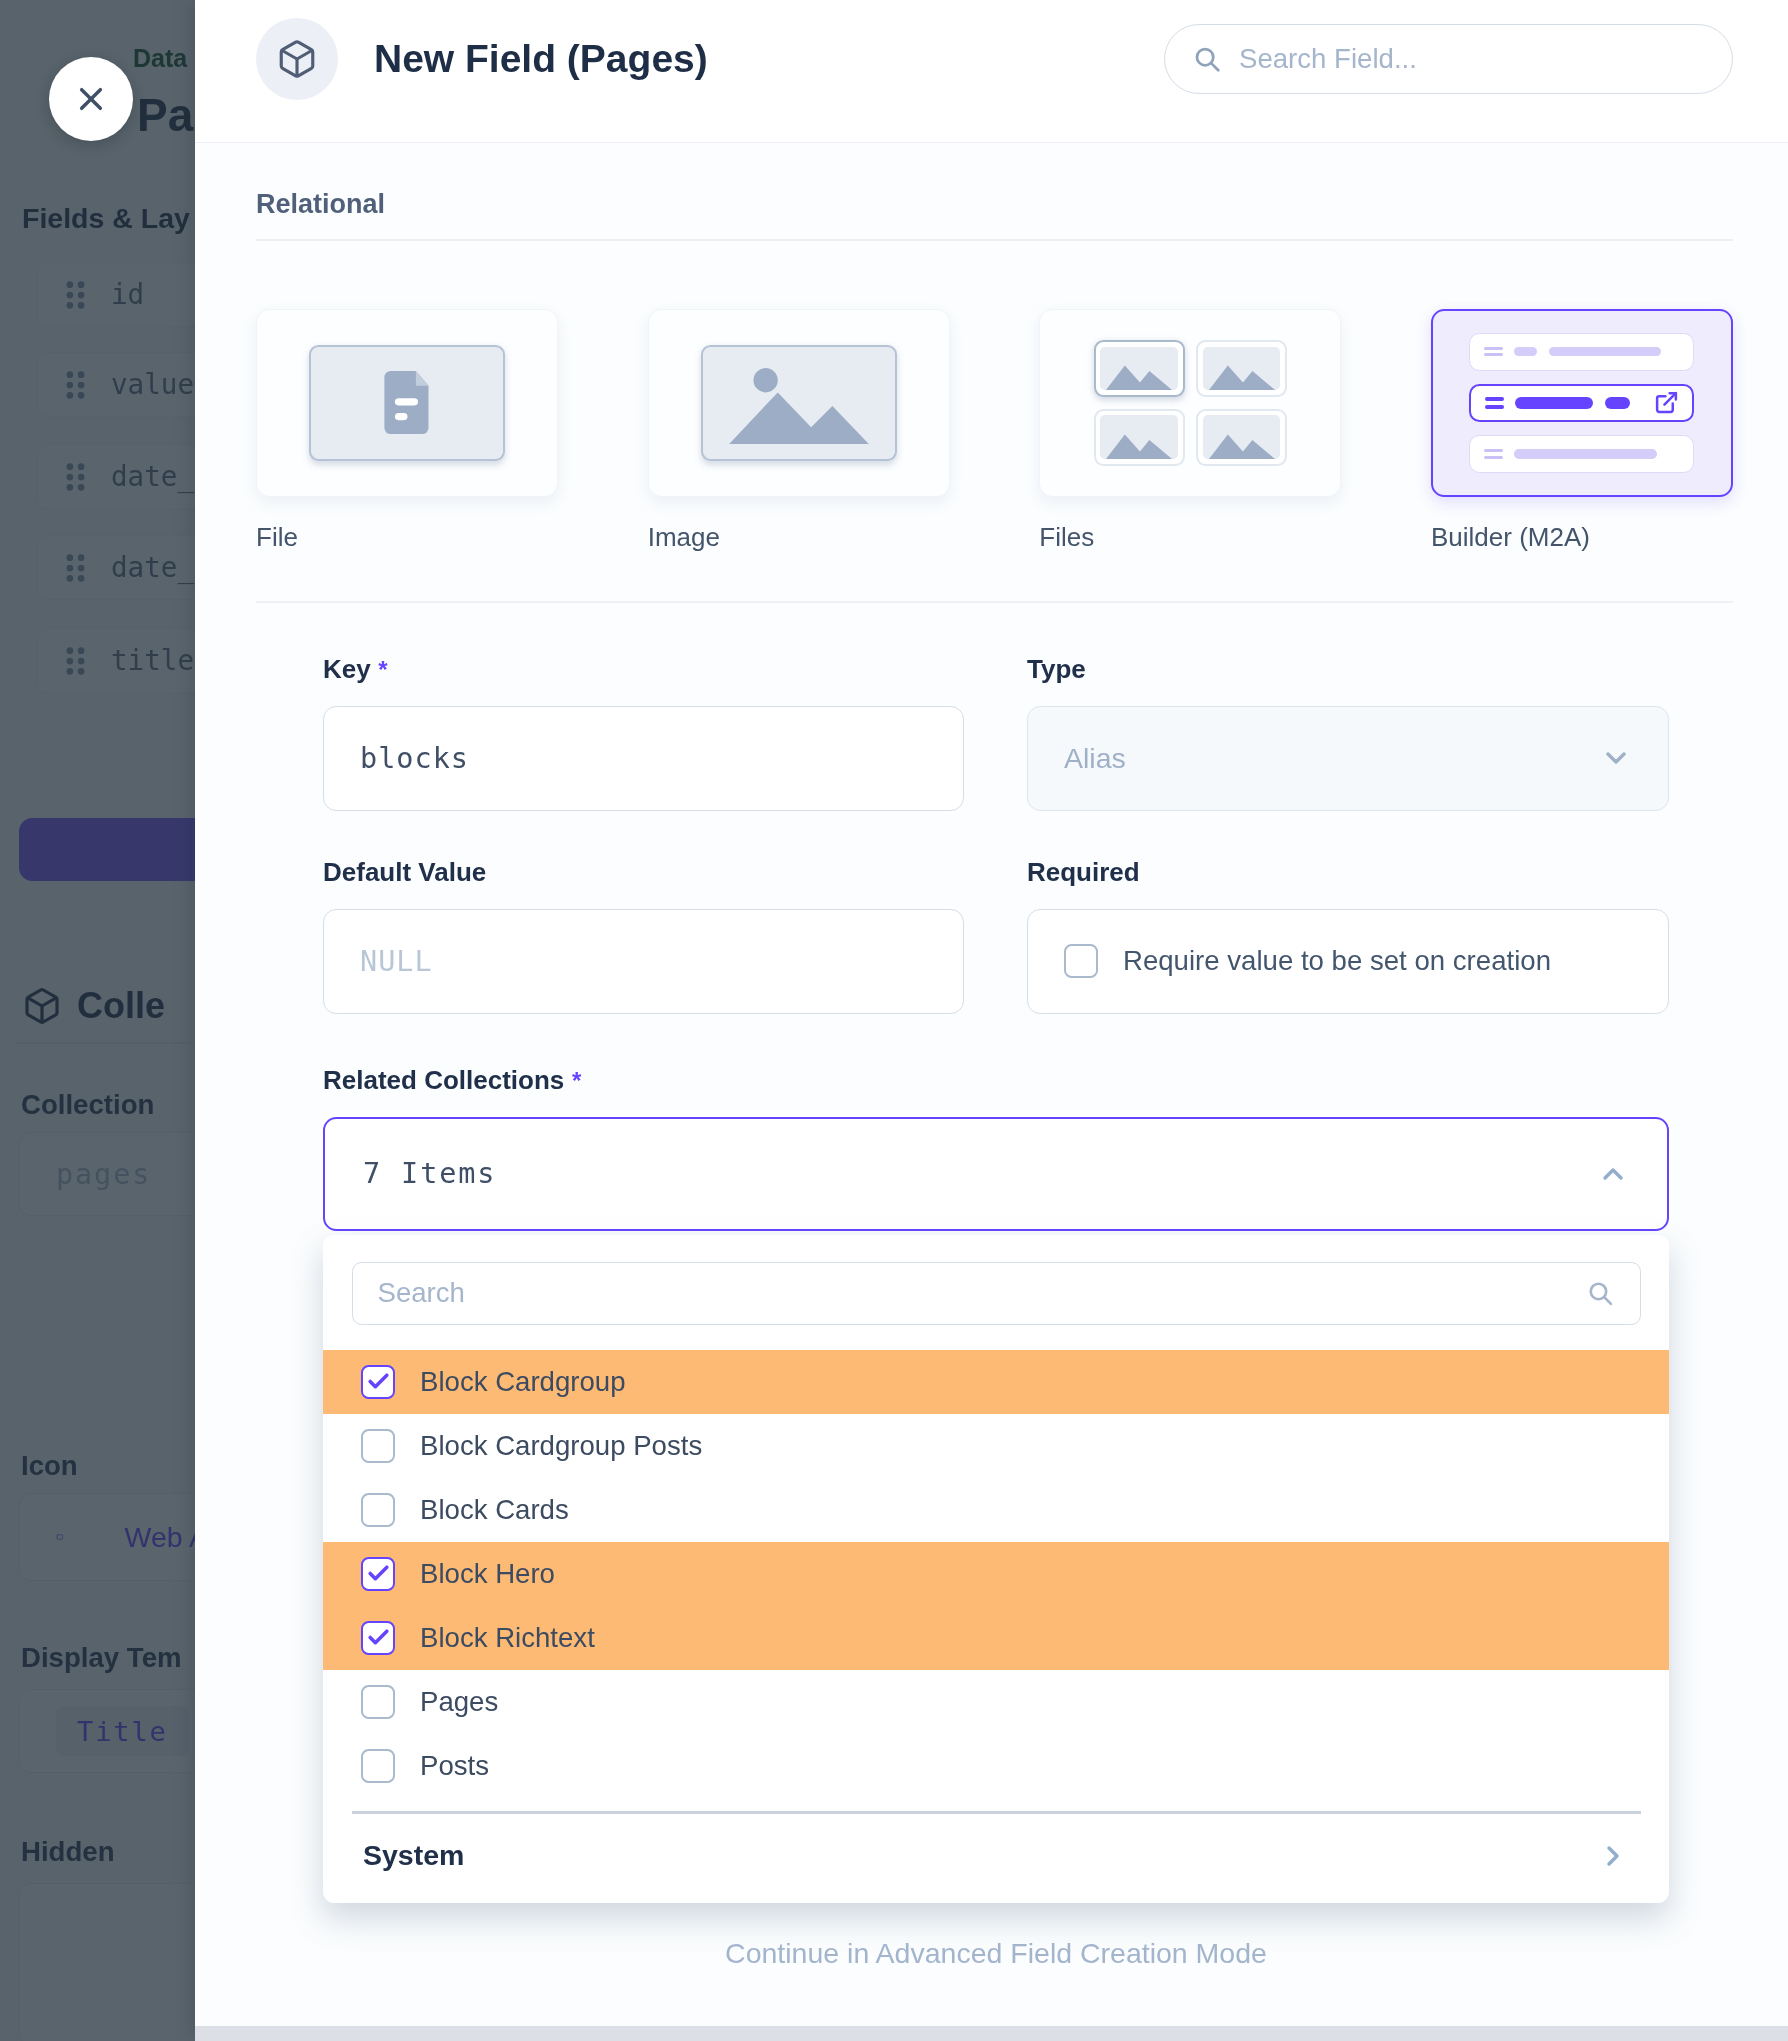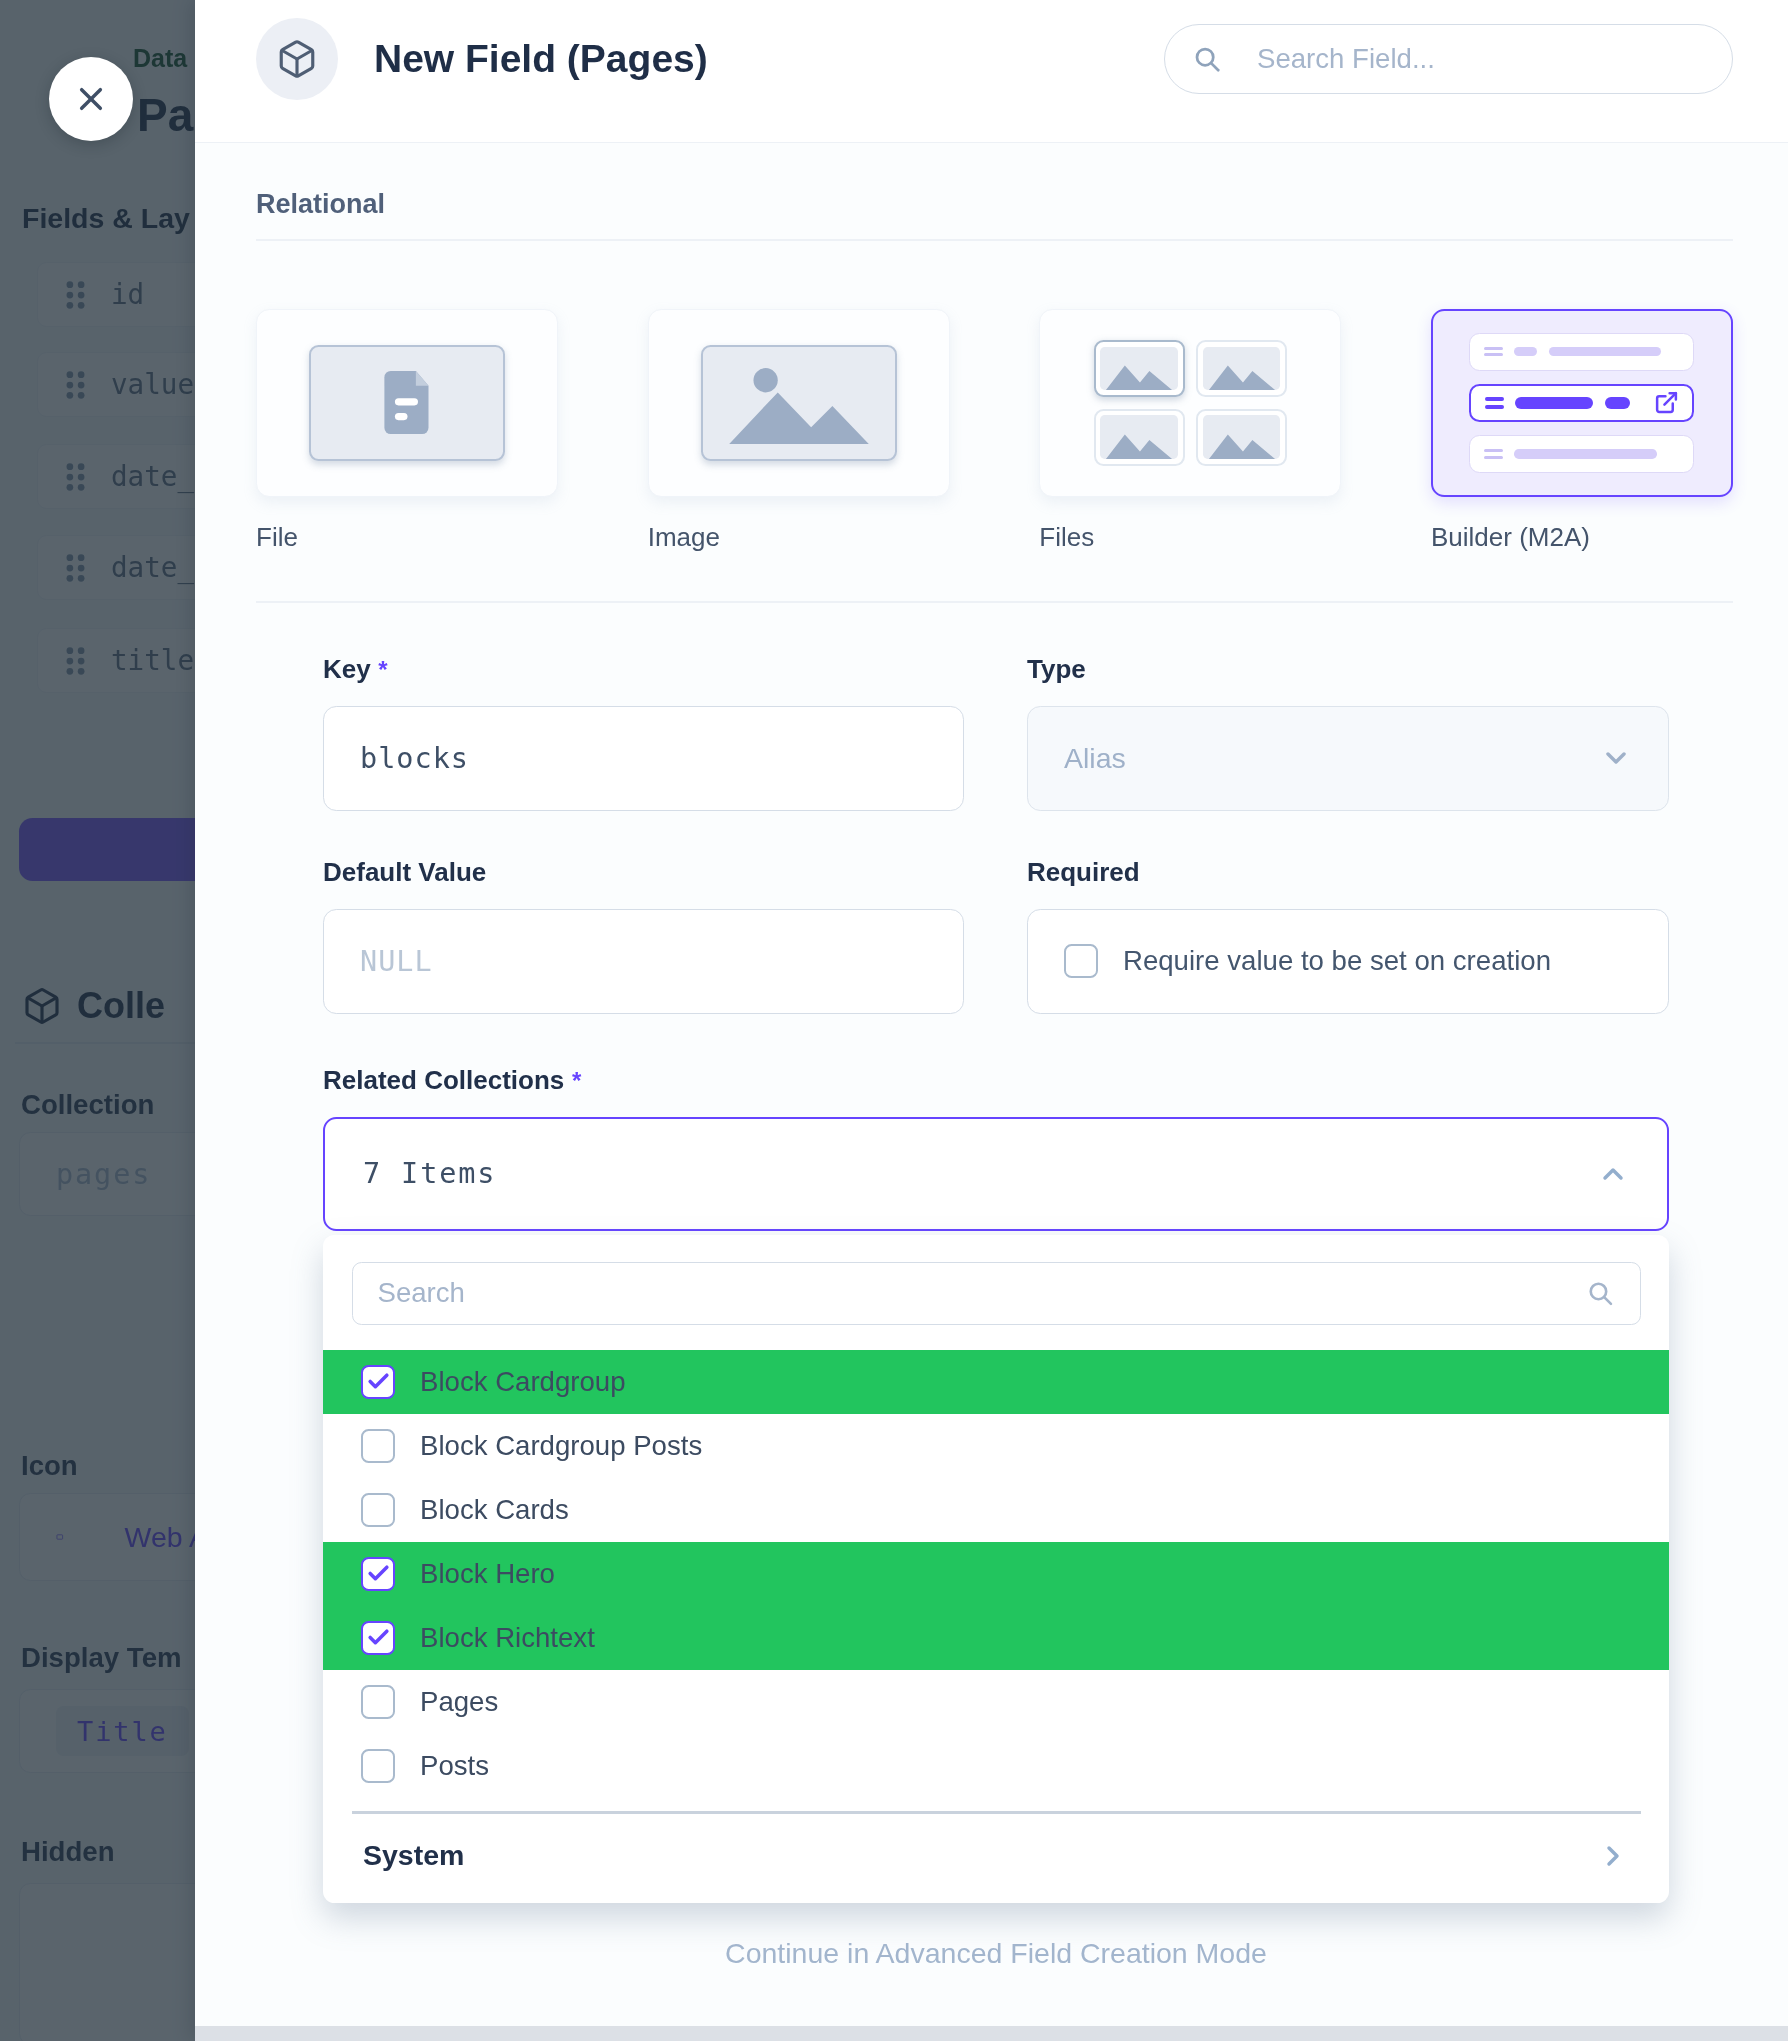--- a/index.html
+++ b/index.html
@@ -28,21 +28,21 @@
   
   #close-btn { position:absolute; left:49px; top:57px; width:84px; height:84px; border-radius:50%; background:#ffffff; z-index:50; display:flex; align-items:center; justify-content:center; box-shadow:0 3.8px 13.3px rgba(20,30,40,.25); cursor:pointer; border:none; }
 
   
   #drawer { position:absolute; left:195px; top:0; width:1593px; height:2041px; background:#fbfdfe; box-shadow:-5.7px 0 17px rgba(20,30,40,.18); }
   header { height:143px; background:#ffffff; border-bottom:1.9px solid #edf1f6; display:flex; align-items:flex-start; padding:15px 55px 0 61px; }
   .hdr-row { display:flex; align-items:center; width:100%; height:88px; }
   .hdr-icon-circle { width:82px; height:82px; border-radius:50%; background:#eceff5; display:flex; align-items:center; justify-content:center; flex:0 0 auto; }
   .hdr-title { margin-left:36px; font-size:39px; font-weight:bold; color:#1f2e47; white-space:nowrap; }
   .hdr-search { margin-left:auto; width:569px; height:70px; border:1.9px solid #d5dde7; border-radius:35px; background:#fff; display:flex; align-items:center; padding:0 27px; }
-  .hdr-search .ph { margin-left:35px; font-size:27.6px; color:#a5b5cb; }
+  .hdr-search .ph { margin-left:17px; font-size:27.6px; color:#a5b5cb; }
 
   .content { padding:0 55px 0 61px; }
   .section-label { margin-top:46px; font-size:27px; font-weight:bold; color:#50607a; }
   .hr { height:1.9px; background:#edf1f6; margin-top:19px; }
 
   
   .cards { margin-top:68px; display:flex; justify-content:space-between; }
   .tcard-wrap { width:302px; display:flex; flex-direction:column; align-items:flex-start; }
   .tcard { width:302px; height:188px; border-radius:13.3px; background:#fdfeff; border:1.9px solid #f0f4f9; box-shadow:0 5.7px 13.3px rgba(150,170,195,.14); display:flex; align-items:center; justify-content:center; cursor:pointer; }
   .tcard.selected { background:#efecfe; border:2.9px solid #6644ff; box-shadow:0 5.7px 15px rgba(102,68,255,.16); }
@@ -78,21 +78,21 @@
   .chk-label { margin-left:25px; font-size:27.6px; color:#44566e; }
 
   .rel-btn { margin-top:21px; height:114px; border:2.9px solid #6644ff; border-radius:13.3px; background:#fff; display:flex; align-items:center; padding:0 38px; cursor:pointer; }
   .rel-btn .mono { font-family:"DejaVu Sans Mono", monospace; font-size:28.5px; color:#3e4f66; letter-spacing:1.9px; }
 
   .panel { margin-top:3.8px; width:1346px; background:#ffffff; border-radius:11.4px; box-shadow:0 15px 32px rgba(95,115,145,.28); padding:27px 0 5.7px 0; }
   .panel-search { margin:0 28.5px; height:63px; border:1.9px solid #d5dde7; border-radius:9.5px; display:flex; align-items:center; padding:0 25px; background:#fff; }
   .panel-search .ph { font-size:27.6px; color:#a5b5cb; }
   .opt-list { margin-top:25px; }
   .opt-row { height:64px; display:flex; align-items:center; padding-left:38px; cursor:pointer; }
-  .opt-row.checked { background:#22c55e; }
+  .opt-row.checked { background:#fdba74; }
   .opt-label { margin-left:25px; font-size:27.6px; color:#3c4b61; }
   .panel-div { margin:13.3px 28.5px 0 28.5px; height:2.9px; background:#c9d2dd; }
   .sys-row { height:84px; display:flex; align-items:center; padding:0 40px; cursor:pointer; }
   .sys-label { font-size:28.5px; font-weight:bold; color:#21304a; }
   .sys-chev { margin-left:auto; }
 
   .advanced { margin-top:34px; text-align:center; font-size:28.5px; color:#a2b5cd; cursor:pointer; }
   .footer-strip { position:absolute; left:0; bottom:0; width:100%; height:15px; background:#dce0e6; }
 
   svg { display:block; }

